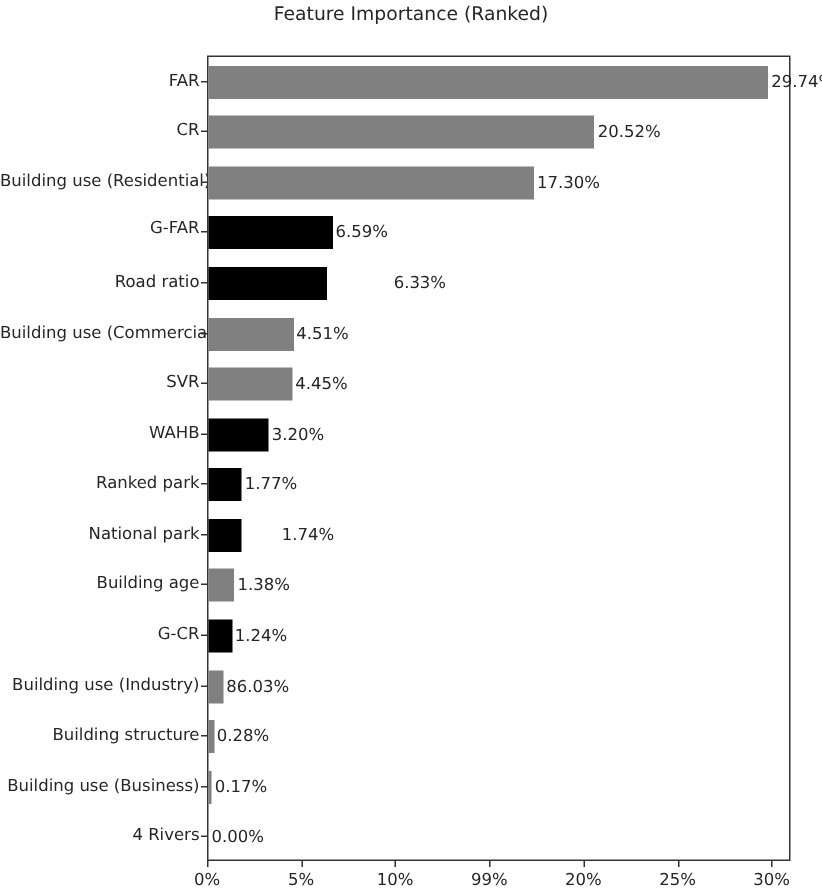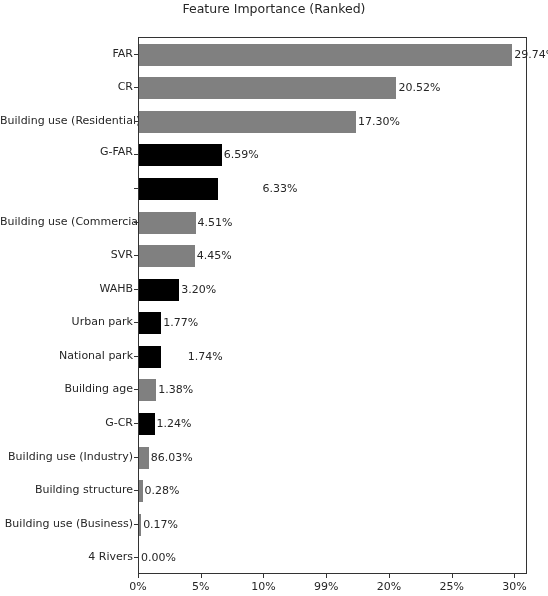--- a/index.html
+++ b/index.html
@@ -158,24 +158,25 @@
 
 <div id="figure">
 
   <div id="chart-title">Feature Importance (Ranked)</div>
 
   <div id="ylabels-layer">
       <div class="ytick-label" style="top: 6px;">FAR</div>
       <div class="ytick-label" style="top: 39px;">CR</div>
       <div class="ytick-label" style="top: 73px;">Building use (Residential)</div>
       <div class="ytick-label" style="top: 104px;">G-FAR</div>
+      <div class="ytick-label" style="top: 140px;">Road ratio</div>
       <div class="ytick-label" style="top: 174px;">Building use (Commercial)</div>
       <div class="ytick-label" style="top: 207px;">SVR</div>
       <div class="ytick-label" style="top: 241px;">WAHB</div>
-      <div class="ytick-label" style="top: 274px;">Urban park</div>
+      <div class="ytick-label" style="top: 274px;">Ranked park</div>
       <div class="ytick-label" style="top: 308px;">National park</div>
       <div class="ytick-label" style="top: 341px;">Building age</div>
       <div class="ytick-label" style="top: 375px;">G-CR</div>
       <div class="ytick-label" style="top: 409px;">Building use (Industry)</div>
       <div class="ytick-label" style="top: 442px;">Building structure</div>
       <div class="ytick-label" style="top: 476px;">Building use (Business)</div>
       <div class="ytick-label" style="top: 509px;">4 Rivers</div>
     </div>
   <div id="yticks-layer">
       <div class="ytick-mark" style="top: 17px;"></div>

